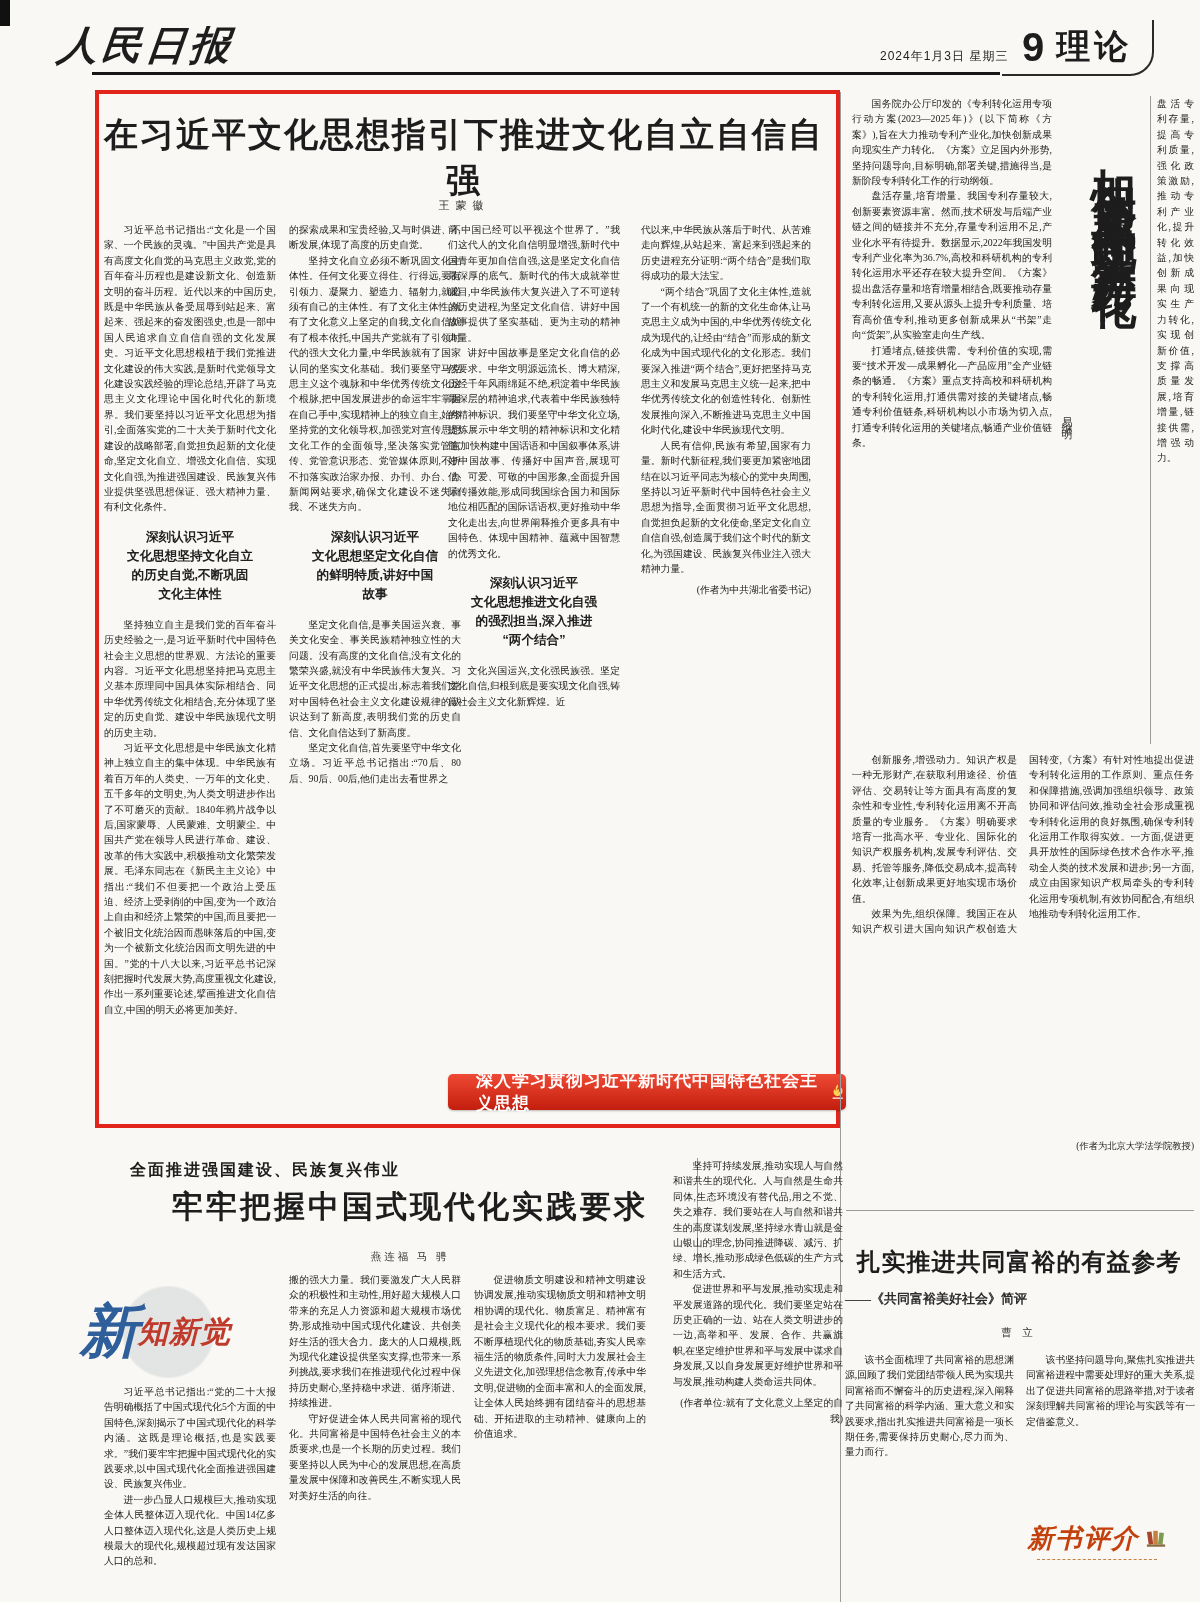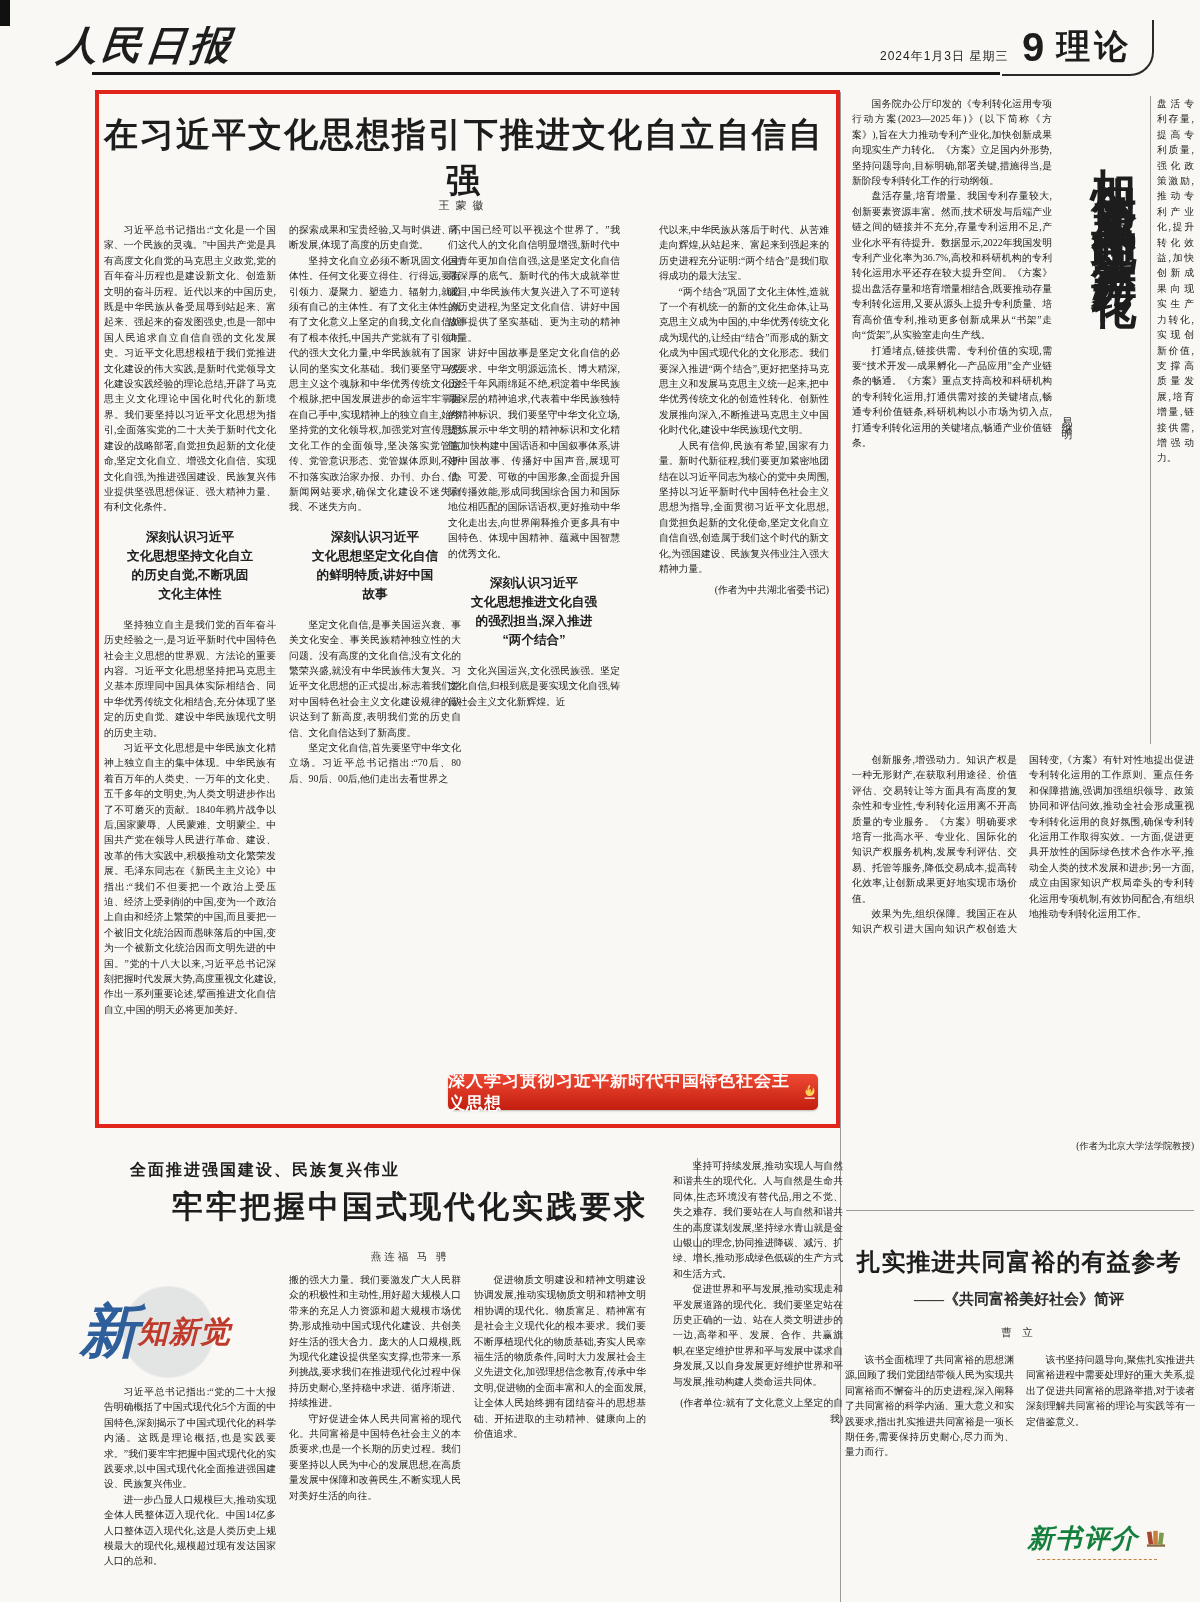--- a/index.html
+++ b/index.html
@@ -19,23 +19,23 @@
   #main-author{left:103px;top:198px;width:722px;text-align:center;font-size:11px;letter-spacing:6px;color:#333;}
   
   .col{font-size:9.8px;line-height:15.4px;text-align:justify;overflow:hidden;color:#202020;}
   .blk-p{text-indent:2em;margin:0;}
   .blk-c{text-indent:0;margin:0;}
   .blk-h{font-family:"Liberation Sans",sans-serif;font-weight:700;font-size:12.6px;line-height:19px;text-align:center;white-space:pre-line;margin:13px 0;text-indent:0;}
   .blk-b{text-align:right;margin-top:6px;text-indent:0;}
   #mcol1{left:104px;top:222px;width:172px;height:884px;}
   #mcol2{left:289px;top:222px;width:172px;height:884px;}
   #mcol3{left:448px;top:222px;width:172px;height:884px;}
-  #mcol4{left:659px;top:222px;width:170px;height:846px;}
+  #mcol4{left:641px;top:222px;width:170px;height:846px;}
   
-  #banner{left:448px;top:1074px;width:370px;height:36px;background:linear-gradient(180deg,#ef4a35,#c31d0e);border-radius:5px;display:flex;align-items:center;justify-content:center;gap:8px;color:#fff;font-family:"Liberation Sans",sans-serif;font-weight:900;font-size:17px;letter-spacing:1px;box-shadow:0 1px 2px rgba(0,0,0,.25);}
+  #banner{left:448px;top:1074px;width:370px;height:36px;background:linear-gradient(180deg,#ef4a35,#c31d0e);border-radius:5px;display:flex;align-items:center;justify-content:center;gap:8px;color:#fff;font-family:"Liberation Sans",sans-serif;font-weight:900;font-size:17px;letter-spacing:1px;box-shadow:0 1px 2px rgba(0,0,0,.25);padding-left:28px;}
   
   .vline{background:#9b9b9b;width:1px;}
   .hline{background:#9b9b9b;height:1px;}
   #rcolA{left:852px;top:96px;width:200px;height:648px;}
   #r-vauthor{left:1054px;top:408px;width:20px;height:150px;writing-mode:vertical-rl;font-size:11px;letter-spacing:6px;color:#333;}
   #r-vtitle{left:1080px;top:132px;width:64px;height:616px;writing-mode:vertical-rl;font-size:45px;font-weight:700;letter-spacing:9px;font-family:"Liberation Serif",serif;}
   #rcolB{left:1157px;top:96px;width:37px;height:648px;}
   #rbottom{left:852px;top:752px;width:342px;height:384px;column-count:2;column-gap:12px;}
   #r-byline{left:960px;top:1140px;width:234px;text-align:right;font-size:9.3px;}
   
@@ -46,25 +46,25 @@
   #blcol2{left:289px;top:1272px;width:172px;height:326px;}
   #blcol3{left:474px;top:1272px;width:172px;height:326px;}
   #blcol4{left:673px;top:1158px;width:170px;height:440px;}
   
   #badge-xzxj{left:80px;top:1286px;width:196px;height:92px;display:flex;align-items:center;background:radial-gradient(circle at 45% 50%, rgba(160,170,180,.25) 0 38%, transparent 40%);}
   #badge-xzxj .big{font-size:58px;font-weight:900;color:#2e5f9b;font-style:italic;font-family:"Liberation Serif",serif;line-height:1;}
   #badge-xzxj .rest{font-size:30px;font-weight:900;color:#bf3a2b;font-style:italic;letter-spacing:1px;line-height:1;}
   #badge-xzxj .sub{font-size:6px;color:#b46;letter-spacing:2px;}
   
   #br-headline{left:845px;top:1246px;width:348px;text-align:center;font-size:24px;font-weight:900;font-family:"Liberation Serif",serif;letter-spacing:1px;}
-  #br-subtitle{left:845px;top:1290px;width:348px;text-align:center;font-size:15px;font-weight:700;color:#2c2c2c;}
+  #br-subtitle{left:845px;top:1290px;width:348px;text-align:left;font-size:13px;font-weight:700;color:#2c2c2c;}
   #br-author{left:845px;top:1326px;width:348px;text-align:center;font-size:10.5px;letter-spacing:4px;color:#333;}
   #brbody{left:845px;top:1352px;width:350px;height:250px;column-count:2;column-gap:12px;}
   #badge-xspj{left:1000px;top:1510px;width:194px;height:64px;background:#f9f8f4;display:flex;flex-direction:column;align-items:center;justify-content:center;}
-  #badge-xspj .t{font-size:26px;font-weight:900;color:#15803d;font-style:italic;letter-spacing:2px;display:flex;align-items:center;gap:5px;}
+  #badge-xspj .t{font-size:26px;font-weight:900;color:#c2410c;font-style:italic;letter-spacing:2px;display:flex;align-items:center;gap:5px;}
   #badge-xspj .sub{margin-top:3px;width:120px;border-top:1px dashed #c8803f;height:3px;}
   .corner-mark{left:0;top:0;width:10px;height:26px;background:#111;}
 </style>
 </head>
 <body>
 
 <div id="page">
   <div class="abs corner-mark"></div>
 
   <div class="abs" id="logo">人民日报</div>

